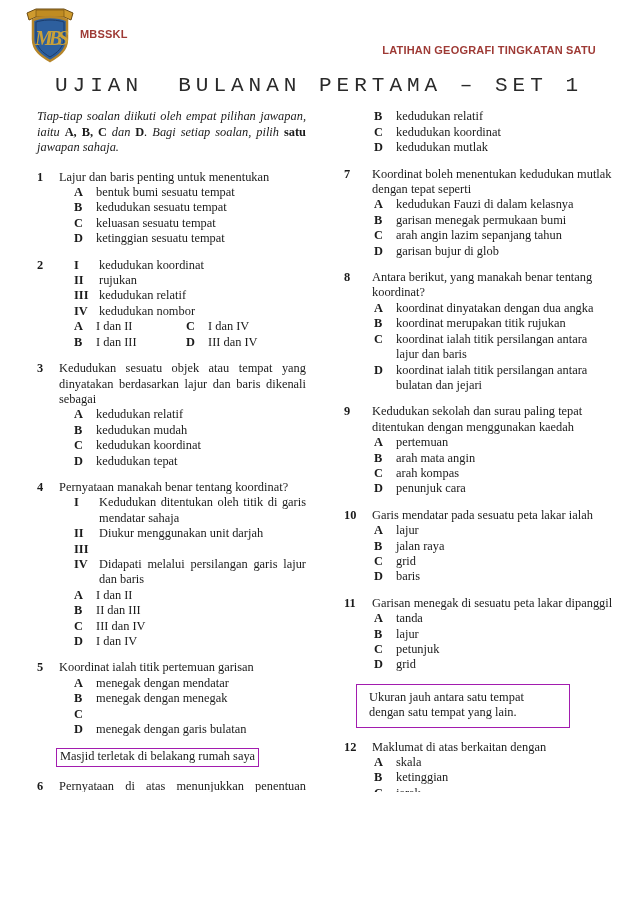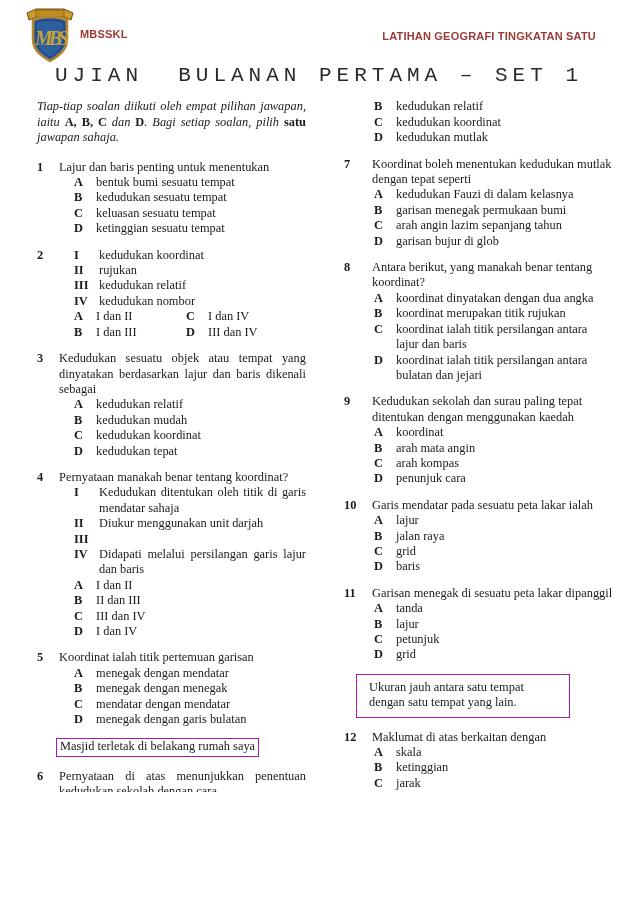--- a/index.html
+++ b/index.html
@@ -11,27 +11,27 @@
   }
   
   .header { position:relative; height:58px; }
   .crest { position:absolute; left:24px; top:5px; width:52px; height:58px; }
   .school-code {
     position:absolute; left:80px; top:27px;
     font-family:"Liberation Sans", sans-serif; font-weight:bold;
     font-size:11px; color:#9e3a35; letter-spacing:0.2px;
   }
   .worksheet-label {
-    position:absolute; right:42px; top:29px;
+    position:absolute; right:42px; top:43px;
     font-family:"Liberation Sans", sans-serif; font-weight:bold;
     font-size:11px; color:#9e3a35; letter-spacing:0.2px;
   }
   
   .exam-title {
-    margin-top:10px; text-align:center;
+    margin-top:20px; text-align:center;
     font-family:"Liberation Mono", monospace;
     font-size:21px; letter-spacing:5px; color:#2a2a2a; white-space:pre;
   }
   
   .columns { display:flex; gap:38px; padding:16px 25px 0 37px; }
   .col { flex:1; min-width:0; }
   
   .intro { font-style:italic; text-align:justify; margin-bottom:14px; }
   .intro .b { font-weight:bold; font-style:normal; }
   
@@ -211,21 +211,20 @@
             <div class="opt">
               <div class="opt-letter">A</div>
               <div class="opt-text">menegak dengan mendatar</div>
             </div>
             <div class="opt">
               <div class="opt-letter">B</div>
               <div class="opt-text">menegak dengan menegak</div>
             </div>
             <div class="opt">
               <div class="opt-letter">C</div>
-              <div class="opt-text">mendatar dengan mendatar</div>
             </div>
             <div class="opt">
               <div class="opt-letter">D</div>
               <div class="opt-text">menegak dengan garis bulatan</div>
             </div>
           </div>
         </div>
         <div class="boxed-wrap"><div class="boxed">Masjid terletak di belakang rumah saya</div></div>
         <div class="q">
           <div class="q-num">6</div>
@@ -299,21 +298,21 @@
               <div class="opt-text">koordinat ialah titik persilangan antara bulatan dan jejari</div>
             </div>
           </div>
         </div>
         <div class="q">
           <div class="q-num">9</div>
           <div class="q-body">
             <div class="q-text">Kedudukan sekolah dan surau paling tepat ditentukan dengan menggunakan kaedah</div>
             <div class="opt">
               <div class="opt-letter">A</div>
-              <div class="opt-text">koordinat</div>
+              <div class="opt-text">pertemuan</div>
             </div>
             <div class="opt">
               <div class="opt-letter">B</div>
               <div class="opt-text">arah mata angin</div>
             </div>
             <div class="opt">
               <div class="opt-letter">C</div>
               <div class="opt-text">arah kompas</div>
             </div>
             <div class="opt">

